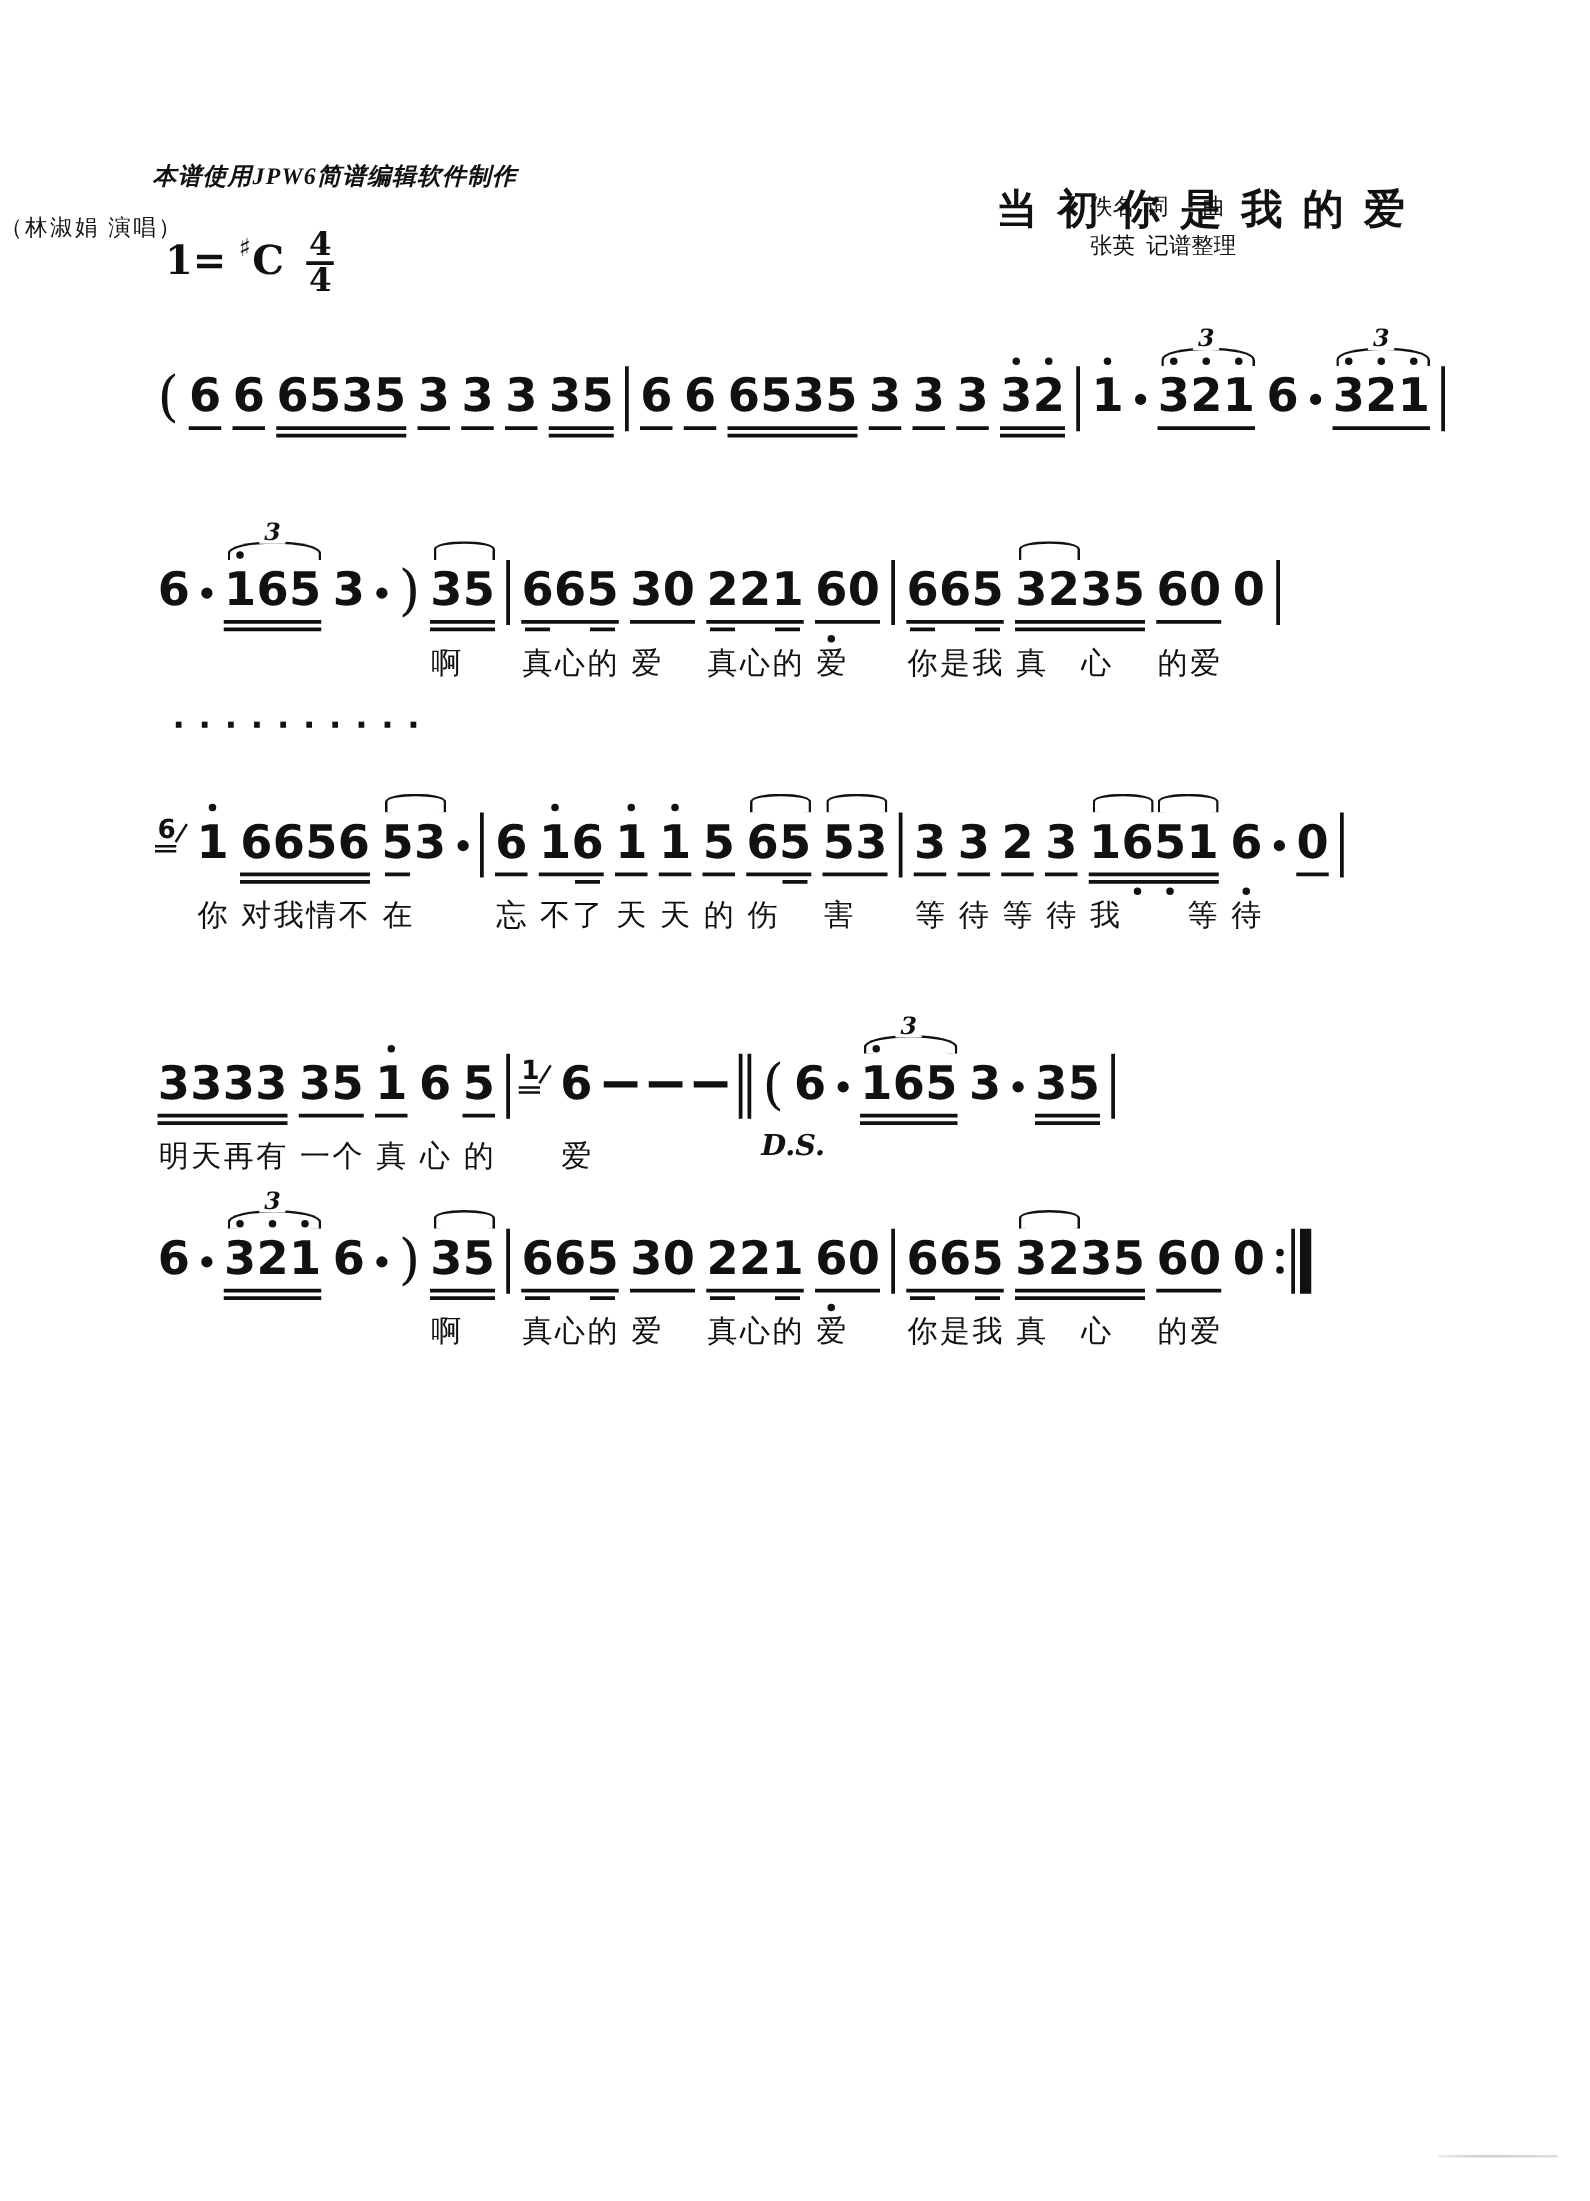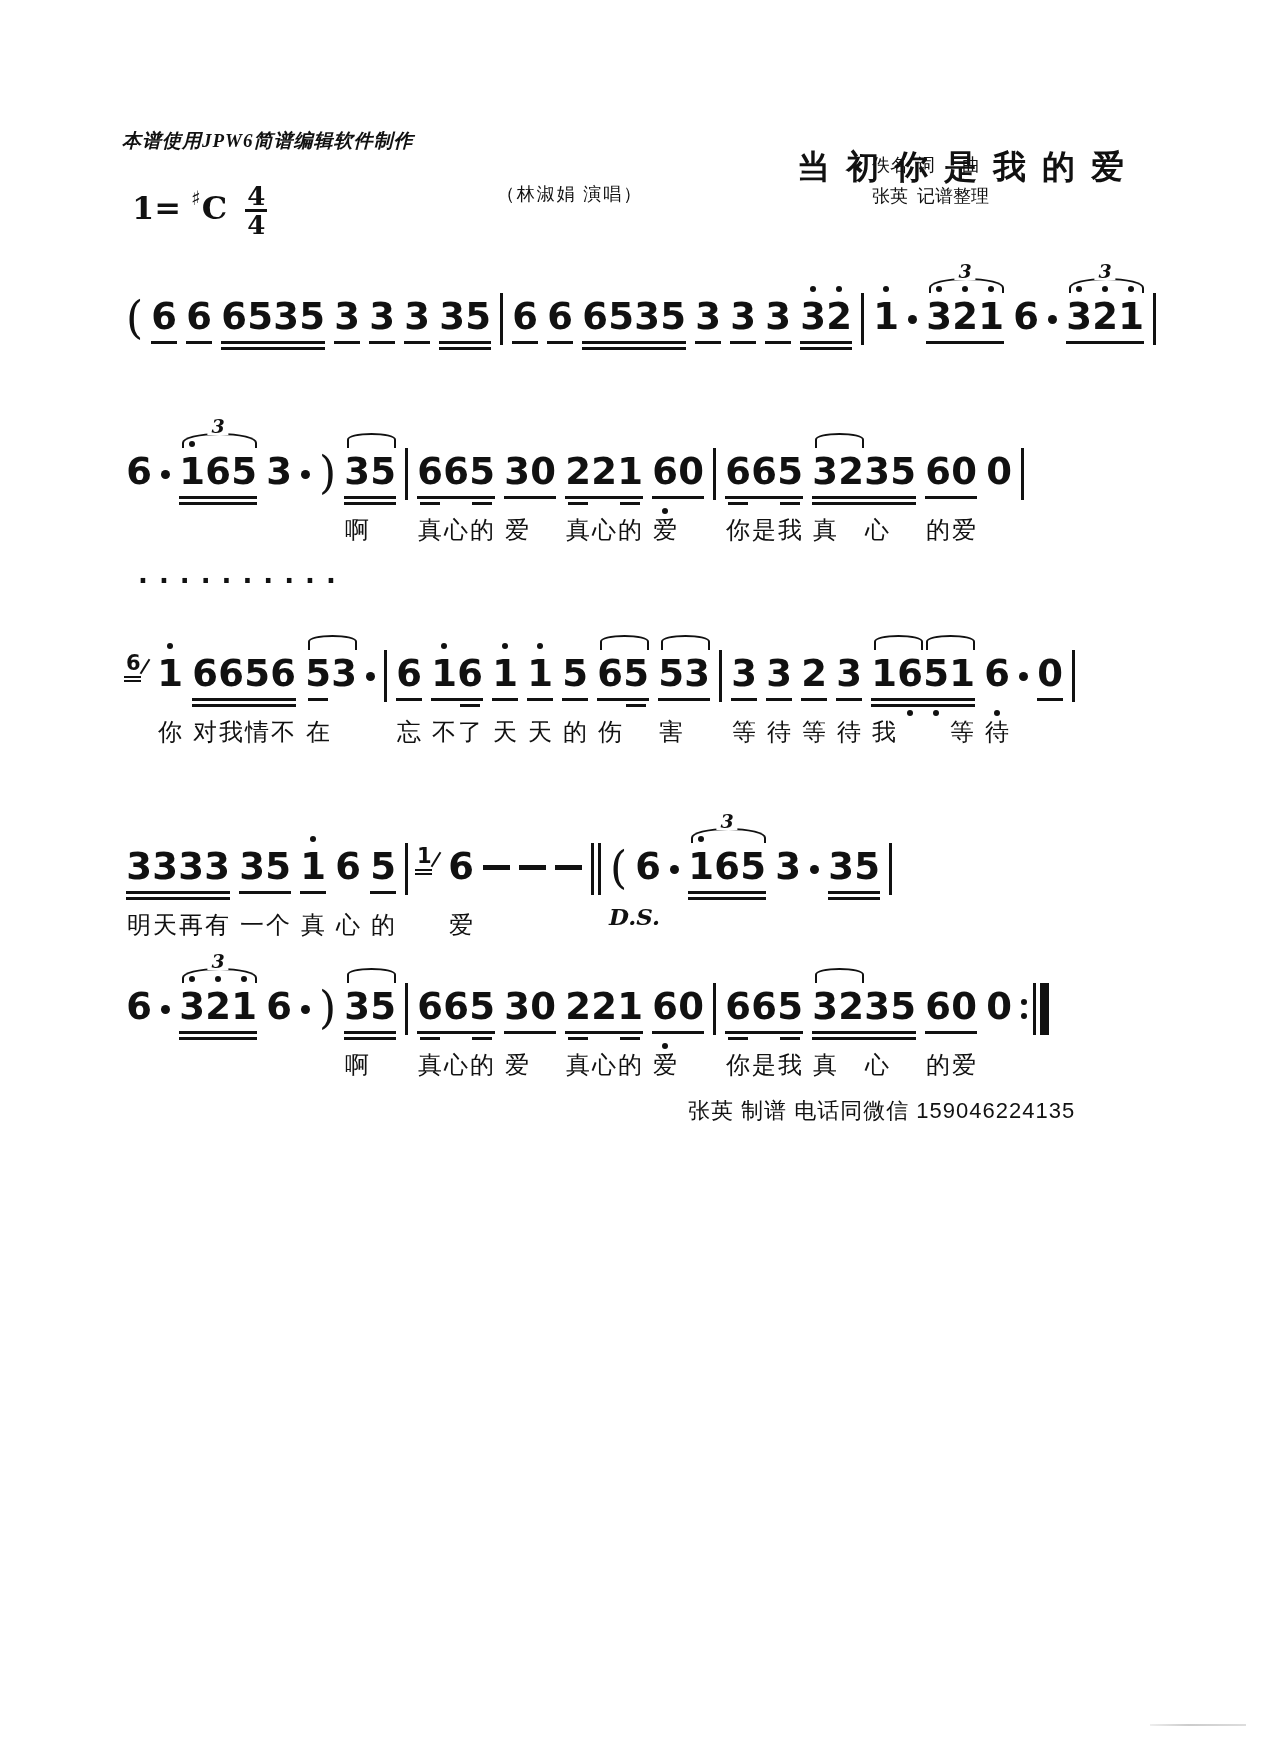--- a/index.html
+++ b/index.html
@@ -2,21 +2,21 @@
 <html><head>
 <meta charset="utf-8">
 <style>
   html,body{margin:0;padding:0;background:#888;}
   .page{position:relative;width:1272px;height:1761px;background:#fff;margin:0 auto;
         font-family:"Liberation Sans","DejaVu Sans",sans-serif;color:#111;overflow:hidden;}
   
   .softnote{position:absolute;left:122px;top:128px;font:italic 700 19px "Liberation Serif","DejaVu Serif",serif;letter-spacing:1px;}
   .title{position:absolute;left:0;top:145px;width:1140px;text-align:right;
          font:700 33px "Liberation Serif","DejaVu Serif",serif;letter-spacing:16px;text-indent:16px;}
-  .subtitle{position:absolute;left:0;top:182px;width:1140px;text-align:center;
+  .subtitle{position:absolute;left:0;top:170px;width:1140px;text-align:left;
          font:400 18px "Liberation Serif","DejaVu Serif",serif;letter-spacing:2px;}
   .credits{position:absolute;left:872px;top:150px;font:400 18px "Liberation Serif","DejaVu Serif",serif;line-height:31px;white-space:pre;}
   .keysig{position:absolute;left:132px;top:186px;display:flex;align-items:flex-start;}
   .keysig .one{font:700 32px "DejaVu Serif",serif;line-height:44px;}
   .keysig .sharp{font:700 20px "DejaVu Serif",serif;line-height:20px;margin:2px 1px 0 10px;}
   .keysig .letter{font:700 32px "DejaVu Serif",serif;line-height:44px;}
   .frac{display:flex;flex-direction:column;align-items:center;margin-left:18px;margin-top:-2px;}
   .frac .num,.frac .den{font:700 26px "DejaVu Serif",serif;line-height:24px;}
   .frac .fbar{width:22px;height:3px;background:#111;margin:1px 0;}
   
@@ -850,15 +850,14 @@
             <i></i>
             <i></i>
           </div>
           <div class="thin"></div>
           <div class="thick"></div>
         </div>
       </div>
     </div>
 
   <div class="dotsrow">··········</div>
-  <div class="footer">张英 制谱 电话同微信 159046224135</div>
   <div class="wmark"></div>
 </div>
 
 </body></html>

